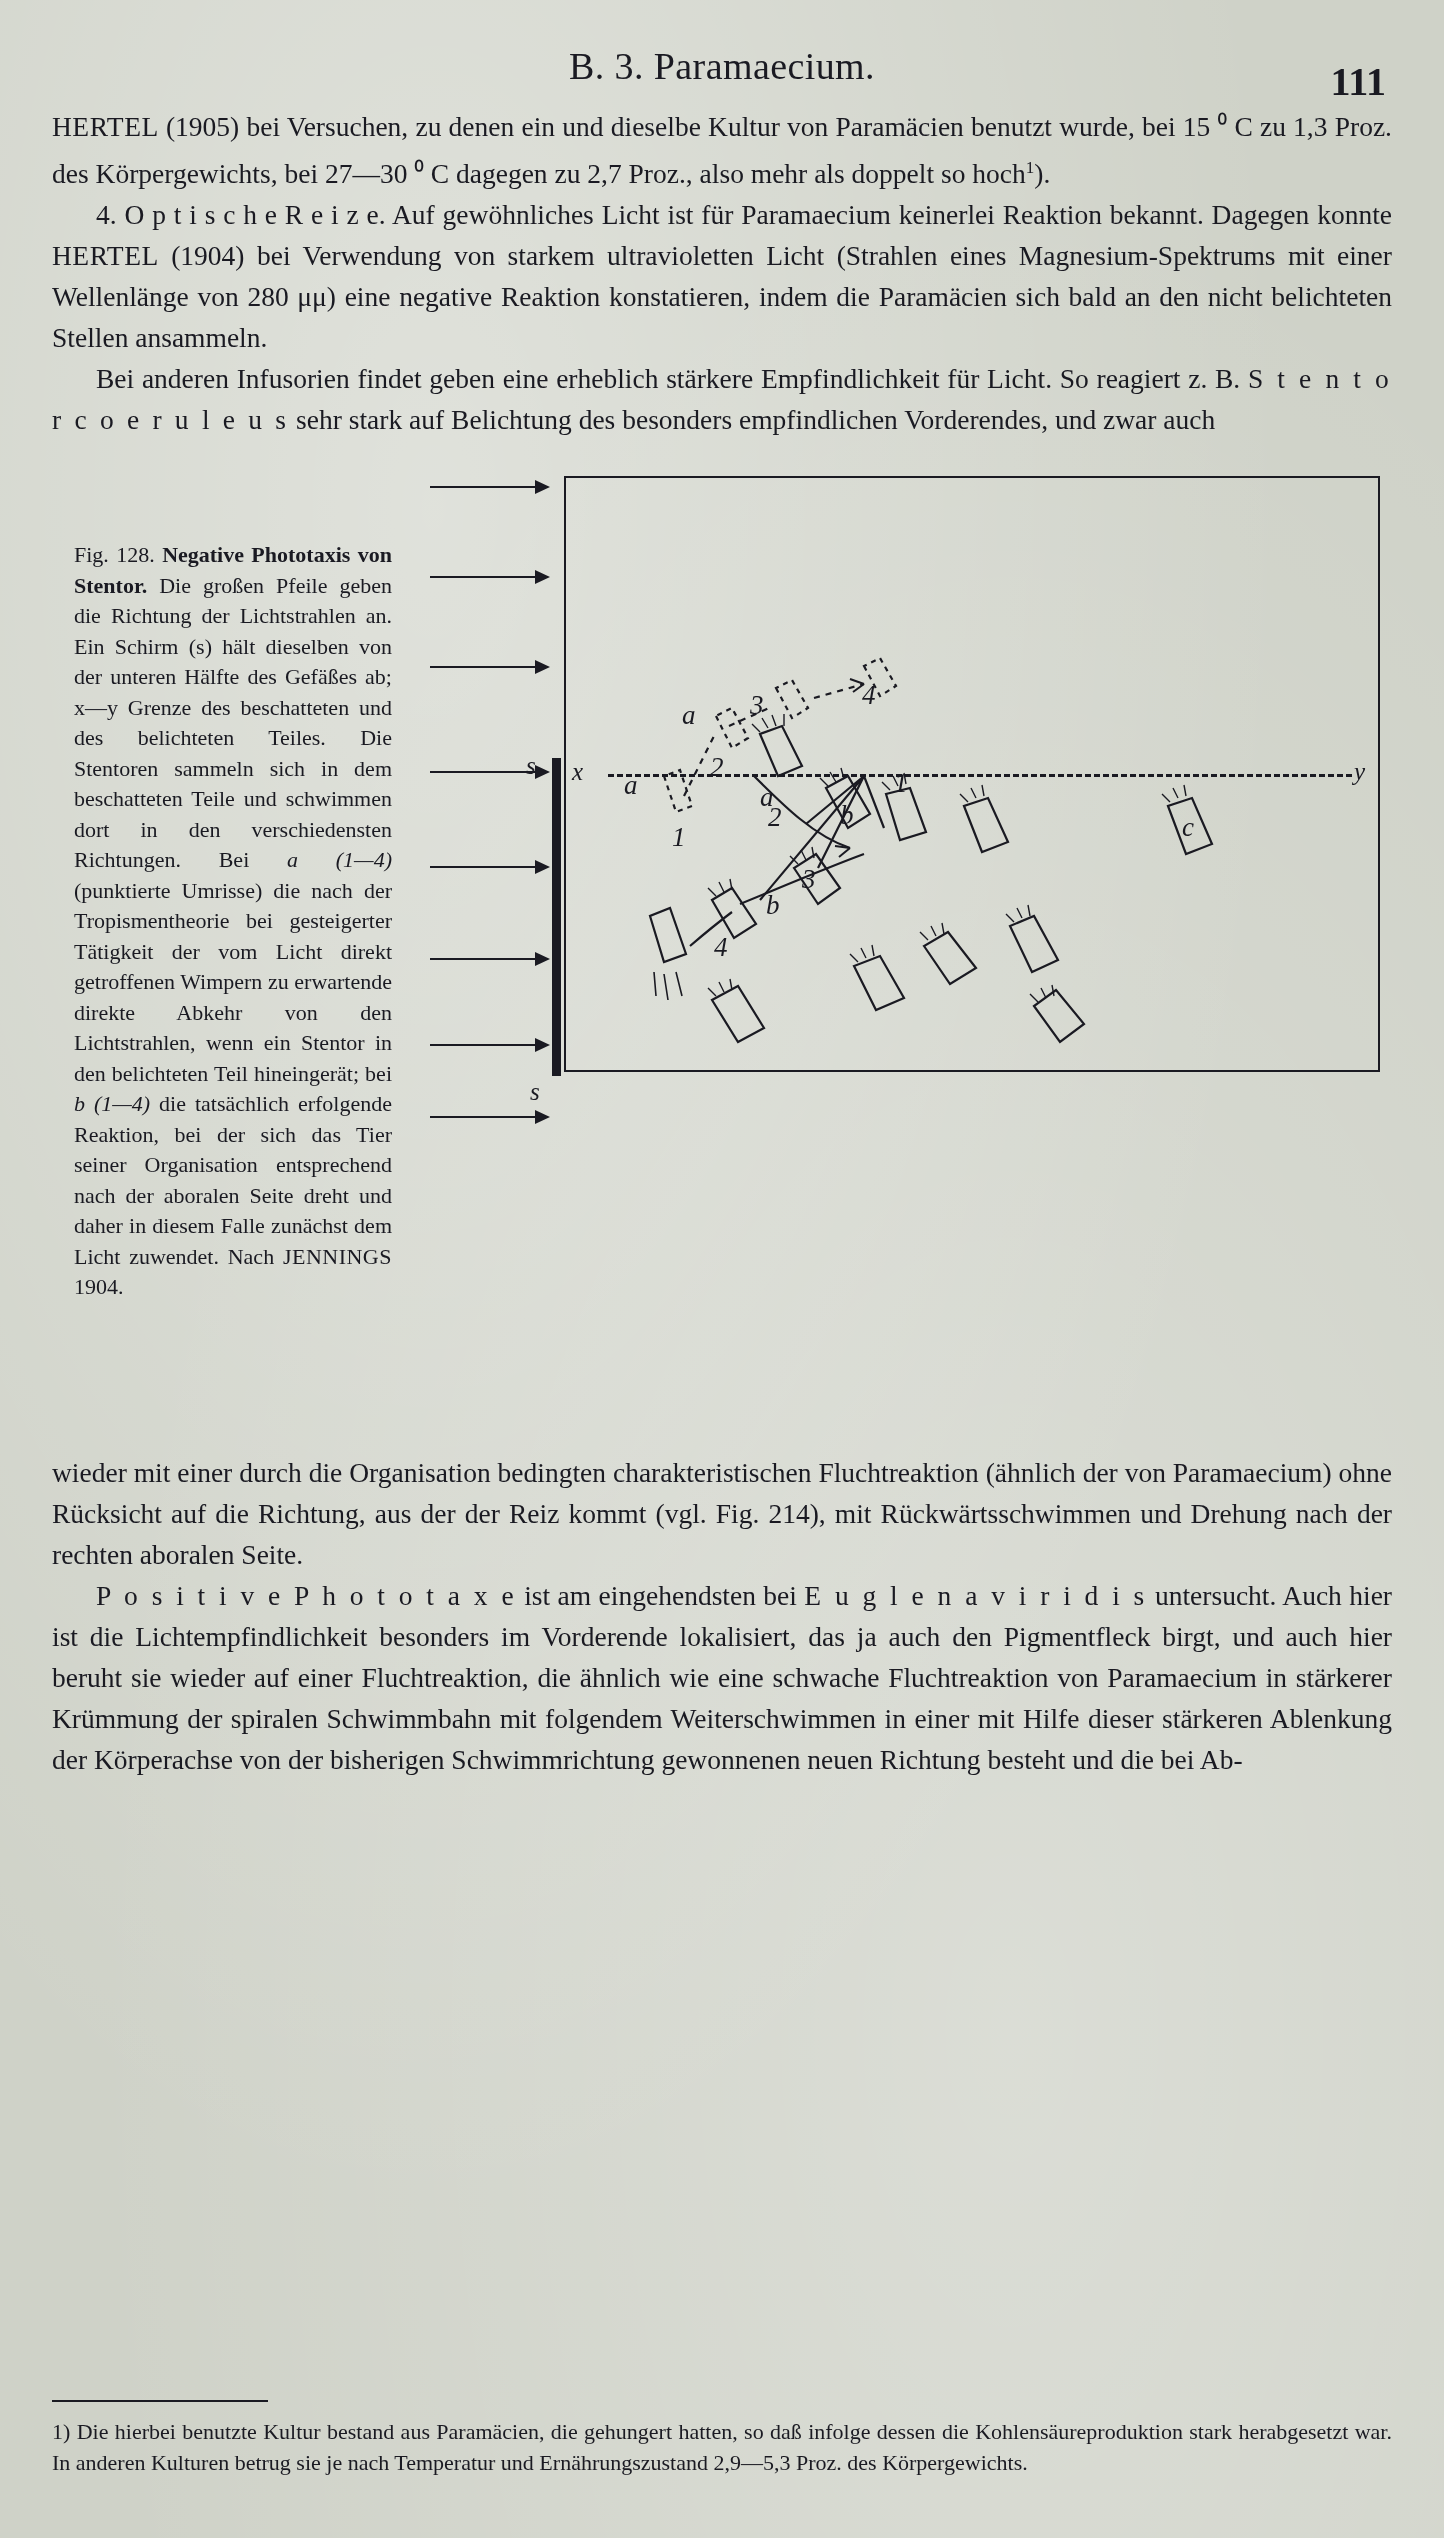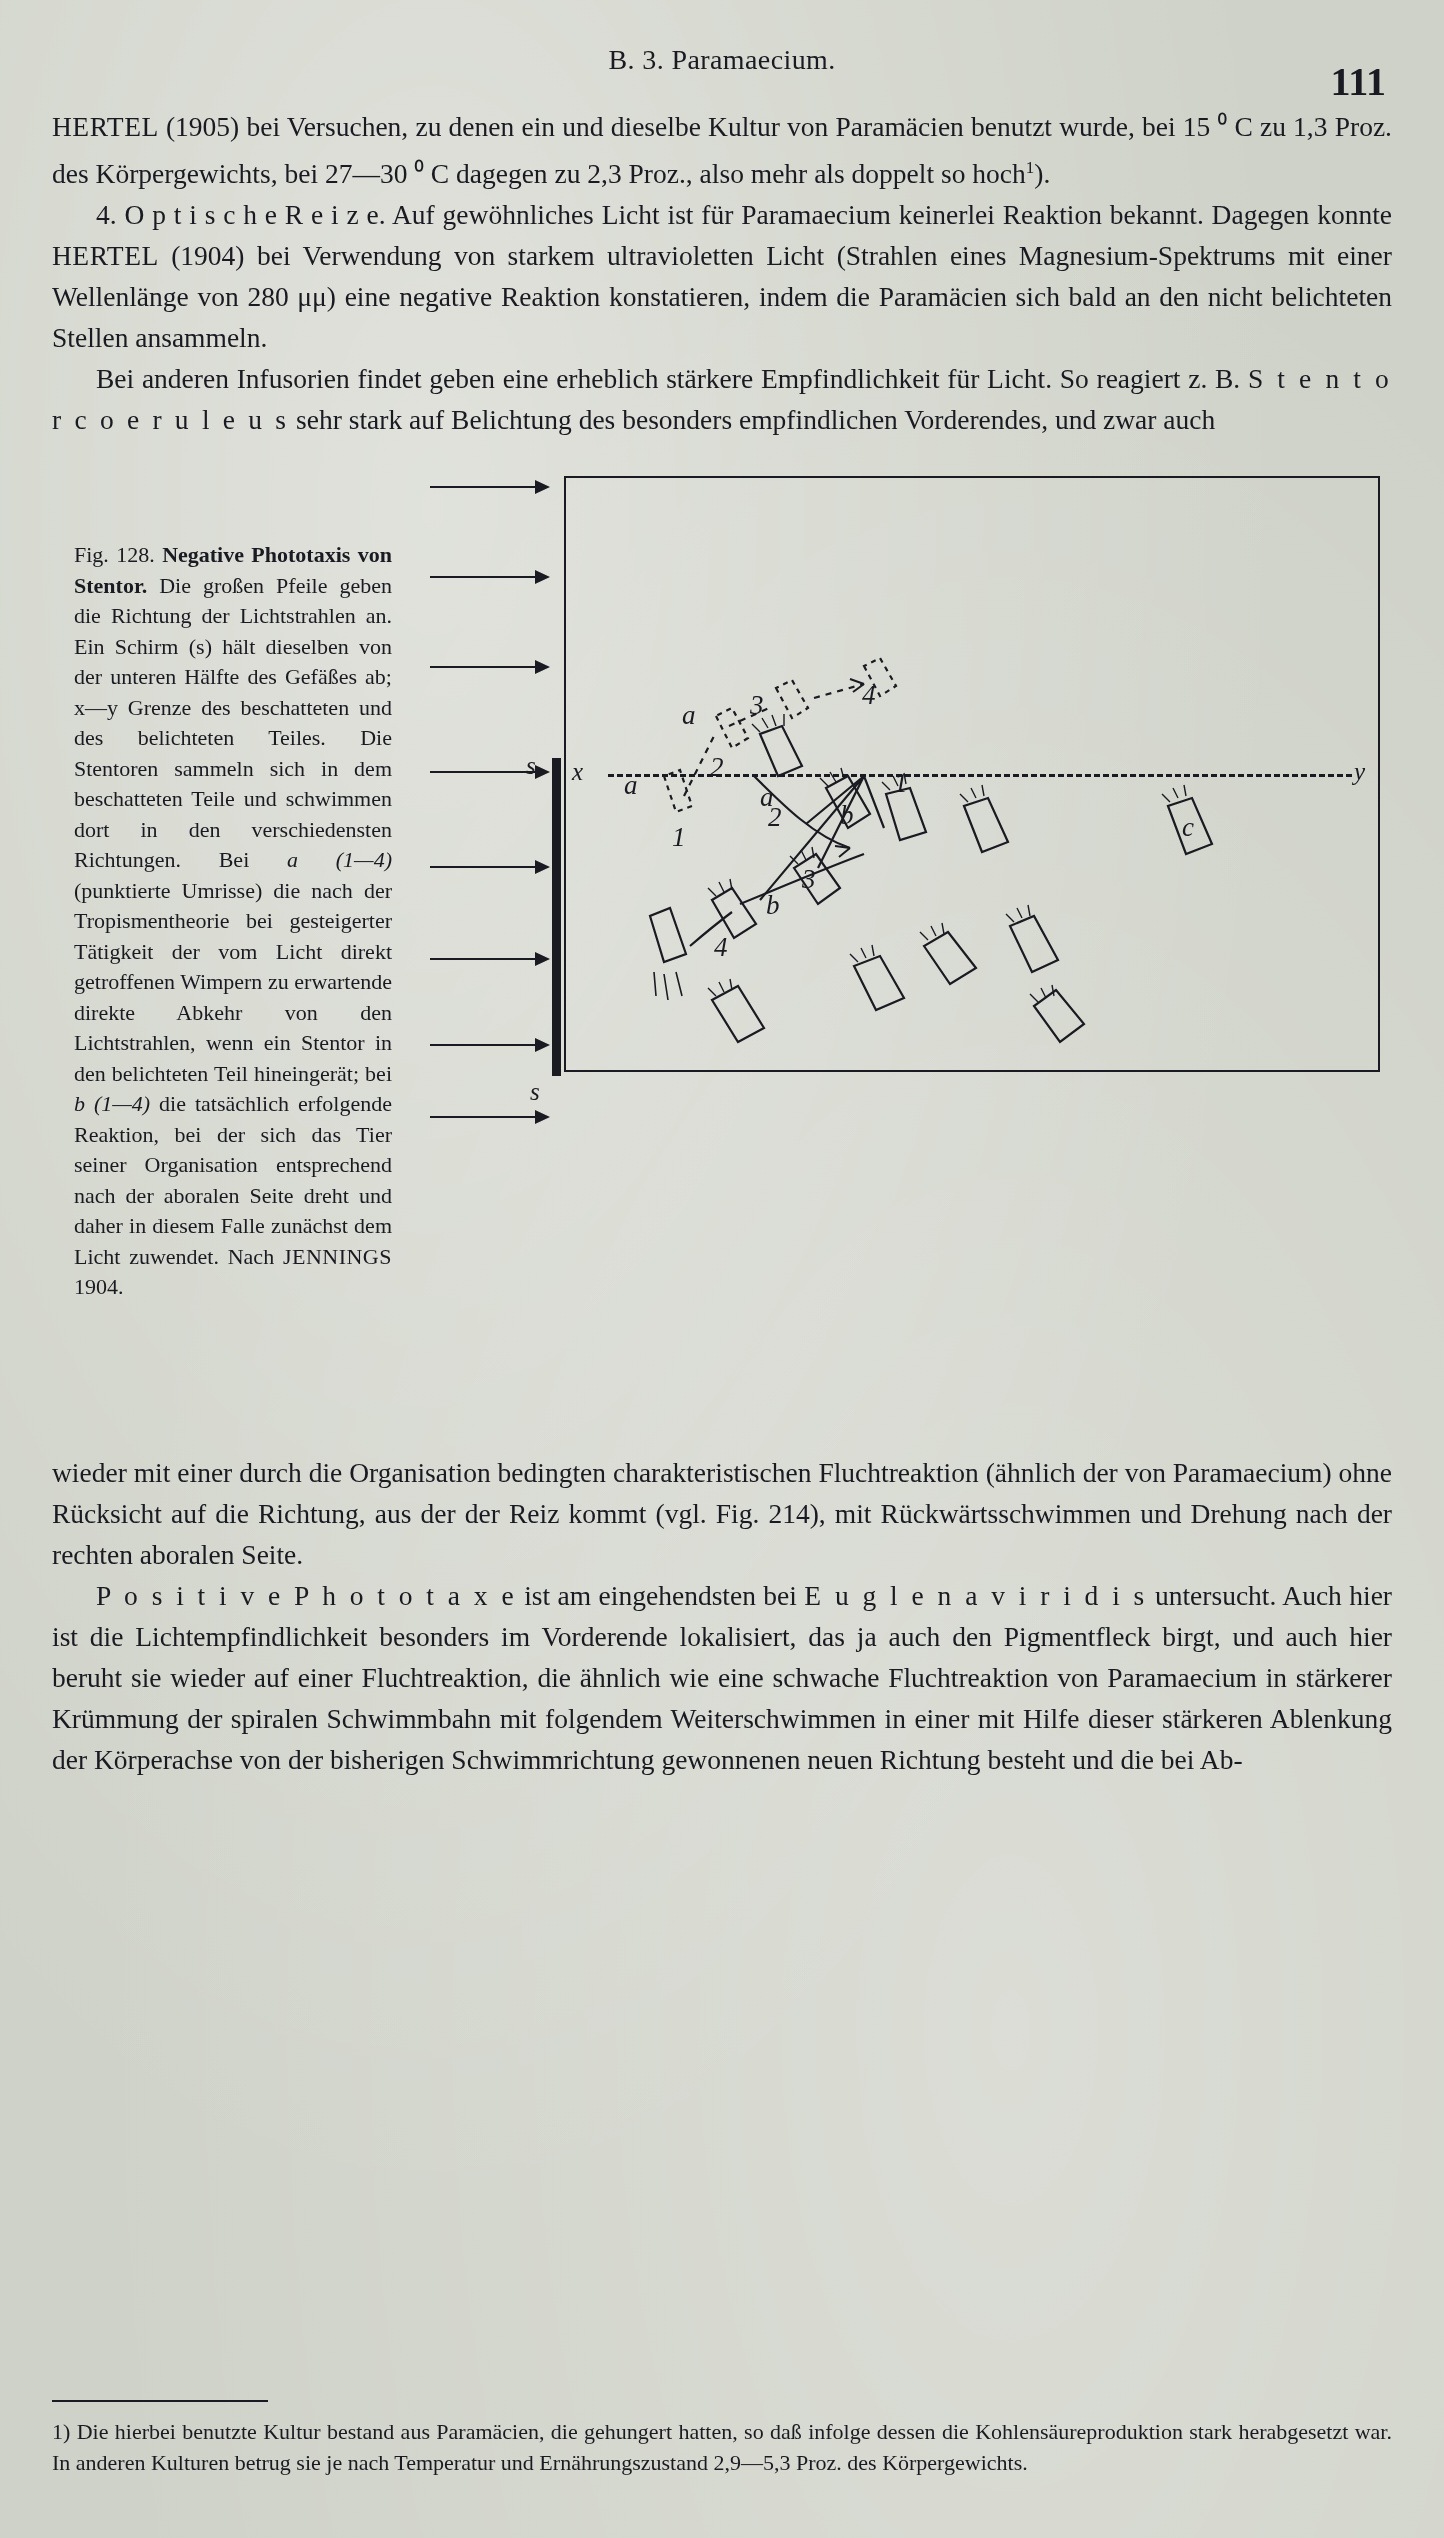--- a/index.html
+++ b/index.html
@@ -33,21 +33,21 @@
   
   .header {
     position: relative;
     height: 56px;
   }
   .running-title {
     position: absolute;
     left: 0; right: 0;
     top: 0;
     text-align: center;
-    font-size: 28px;
+    font-size: 38px;
     letter-spacing: 0.4px;
   }
   .page-number {
     position: absolute;
     right: 6px;
     top: 14px;
     font-size: 40px;
     font-weight: bold;
   }
   
@@ -186,21 +186,21 @@
 
 <div class="page">
   <div class="content">
 
     <div class="header">
       <div class="running-title">B. 3. Paramaecium.</div>
       <div class="page-number">111</div>
     </div>
 
     <div class="body-text top-block">
-      <p><span class="sc">HERTEL</span><span> (1905) bei Versuchen, zu denen ein und dieselbe Kultur von Paramäcien benutzt wurde, bei 15 ⁰ C zu 1,3 Proz. des Körpergewichts, bei 27—30 ⁰ C dagegen zu 2,3 Proz., also mehr als doppelt so hoch</span><sup>1</sup><span>).</span></p>
+      <p><span class="sc">HERTEL</span><span> (1905) bei Versuchen, zu denen ein und dieselbe Kultur von Paramäcien benutzt wurde, bei 15 ⁰ C zu 1,3 Proz. des Körpergewichts, bei 27—30 ⁰ C dagegen zu 2,7 Proz., also mehr als doppelt so hoch</span><sup>1</sup><span>).</span></p>
       <p class="para-indent"><span>4. O p t i s c h e  R e i z e.</span><span> Auf gewöhnliches Licht ist für Paramaecium keinerlei Reaktion bekannt. Dagegen konnte </span><span class="sc">HERTEL</span><span> (1904) bei Verwendung von starkem ultravioletten Licht (Strahlen eines Magnesium-Spektrums mit einer Wellenlänge von 280 μμ) eine negative Reaktion konstatieren, indem die Paramäcien sich bald an den nicht belichteten Stellen ansammeln.</span></p>
       <p class="para-indent"><span>Bei anderen Infusorien findet geben eine erheblich stärkere Empfindlichkeit für Licht. So reagiert z. B. </span><span class="spaced">S t e n t o r  c o e r u l e u s</span><span> sehr stark auf Belichtung des besonders empfindlichen Vorderendes, und zwar auch</span></p>
     </div>
 
     <div class="figure-area">
 
       <div class="caption"><span>Fig. 128.</span> <b>Negative Phototaxis von Stentor.</b><span> Die großen Pfeile geben die Richtung der Lichtstrahlen an. Ein Schirm (s) hält dieselben von der unteren Hälfte des Gefäßes ab; x—y Grenze des beschatteten und des belichteten Teiles. Die Stentoren sammeln sich in dem beschatteten Teile und schwimmen dort in den verschiedensten Richtungen. Bei </span><i>a (1—4)</i><span> (punktierte Umrisse) die nach der Tropismentheorie bei gesteigerter Tätigkeit der vom Licht direkt getroffenen Wimpern zu erwartende direkte Abkehr von den Lichtstrahlen, wenn ein Stentor in den belichteten Teil hineingerät; bei </span><i>b (1—4)</i><span> die tatsächlich erfolgende Reaktion, bei der sich das Tier seiner Organisation entsprechend nach der aboralen Seite dreht und daher in diesem Falle zunächst dem Licht zuwendet. Nach </span><span class="sc">JENNINGS</span><span> 1904.</span></div>
 
       <div class="arrows">
         <div class="arrow" style="top:20px"></div>

